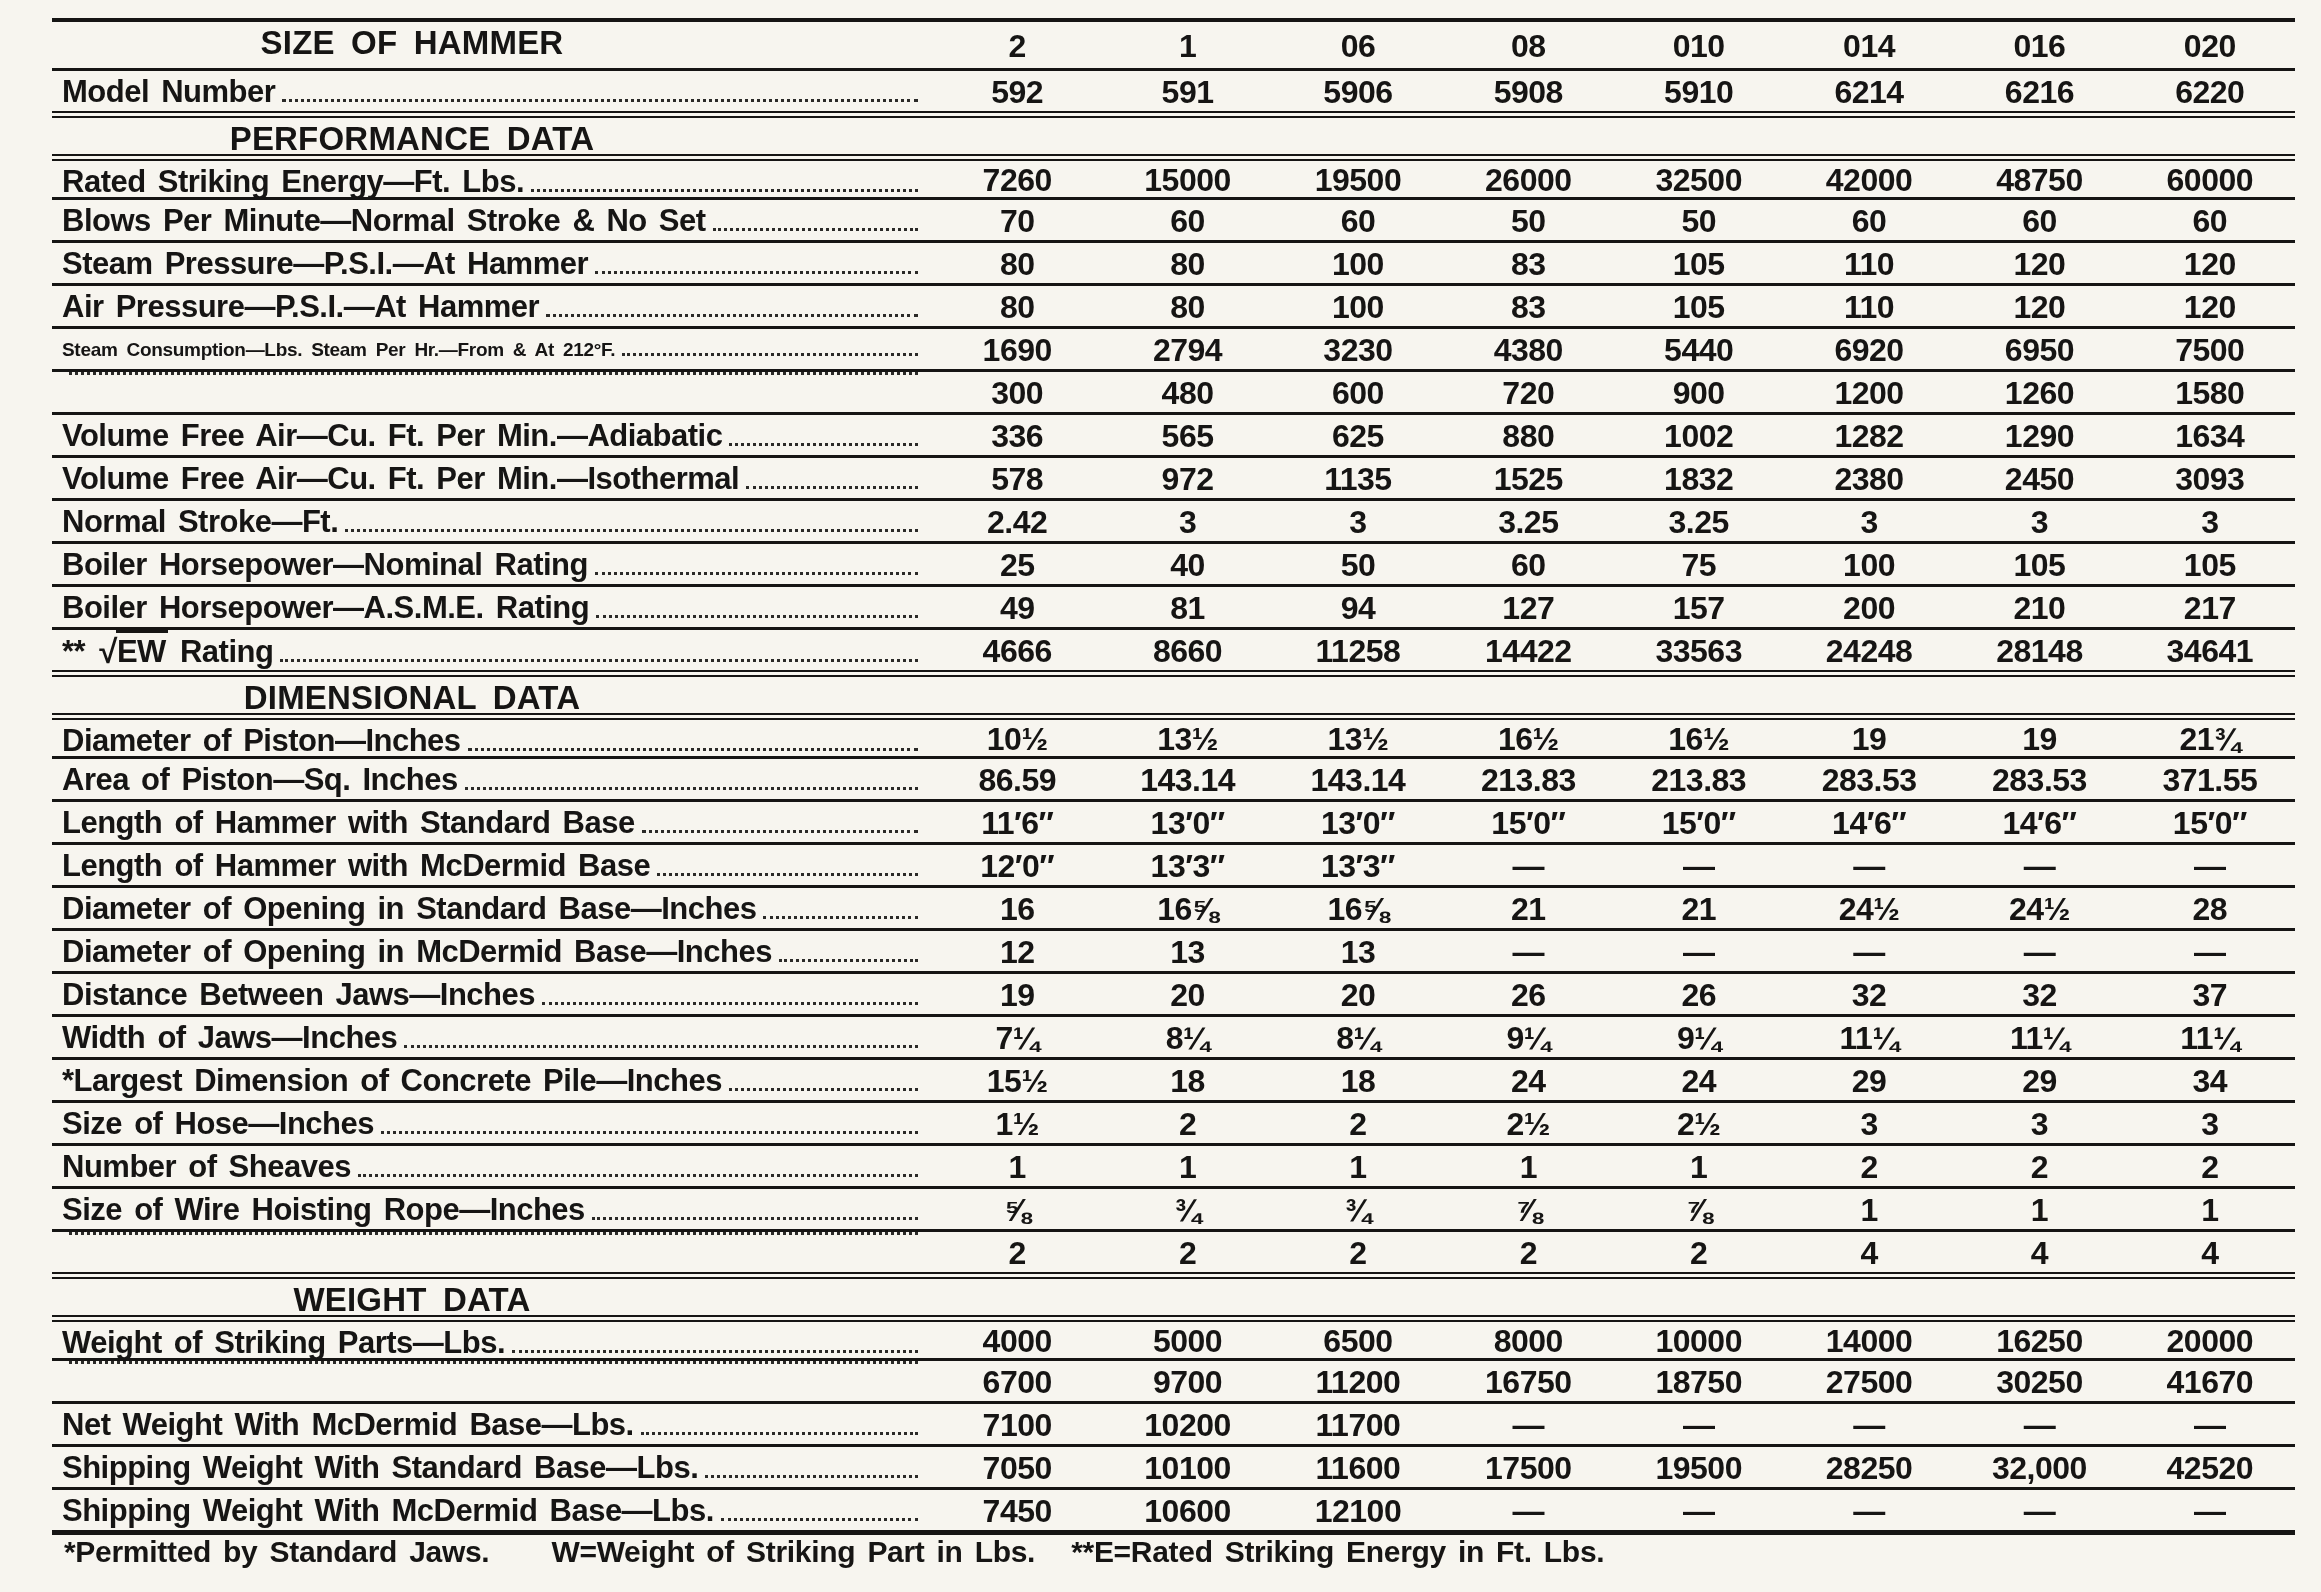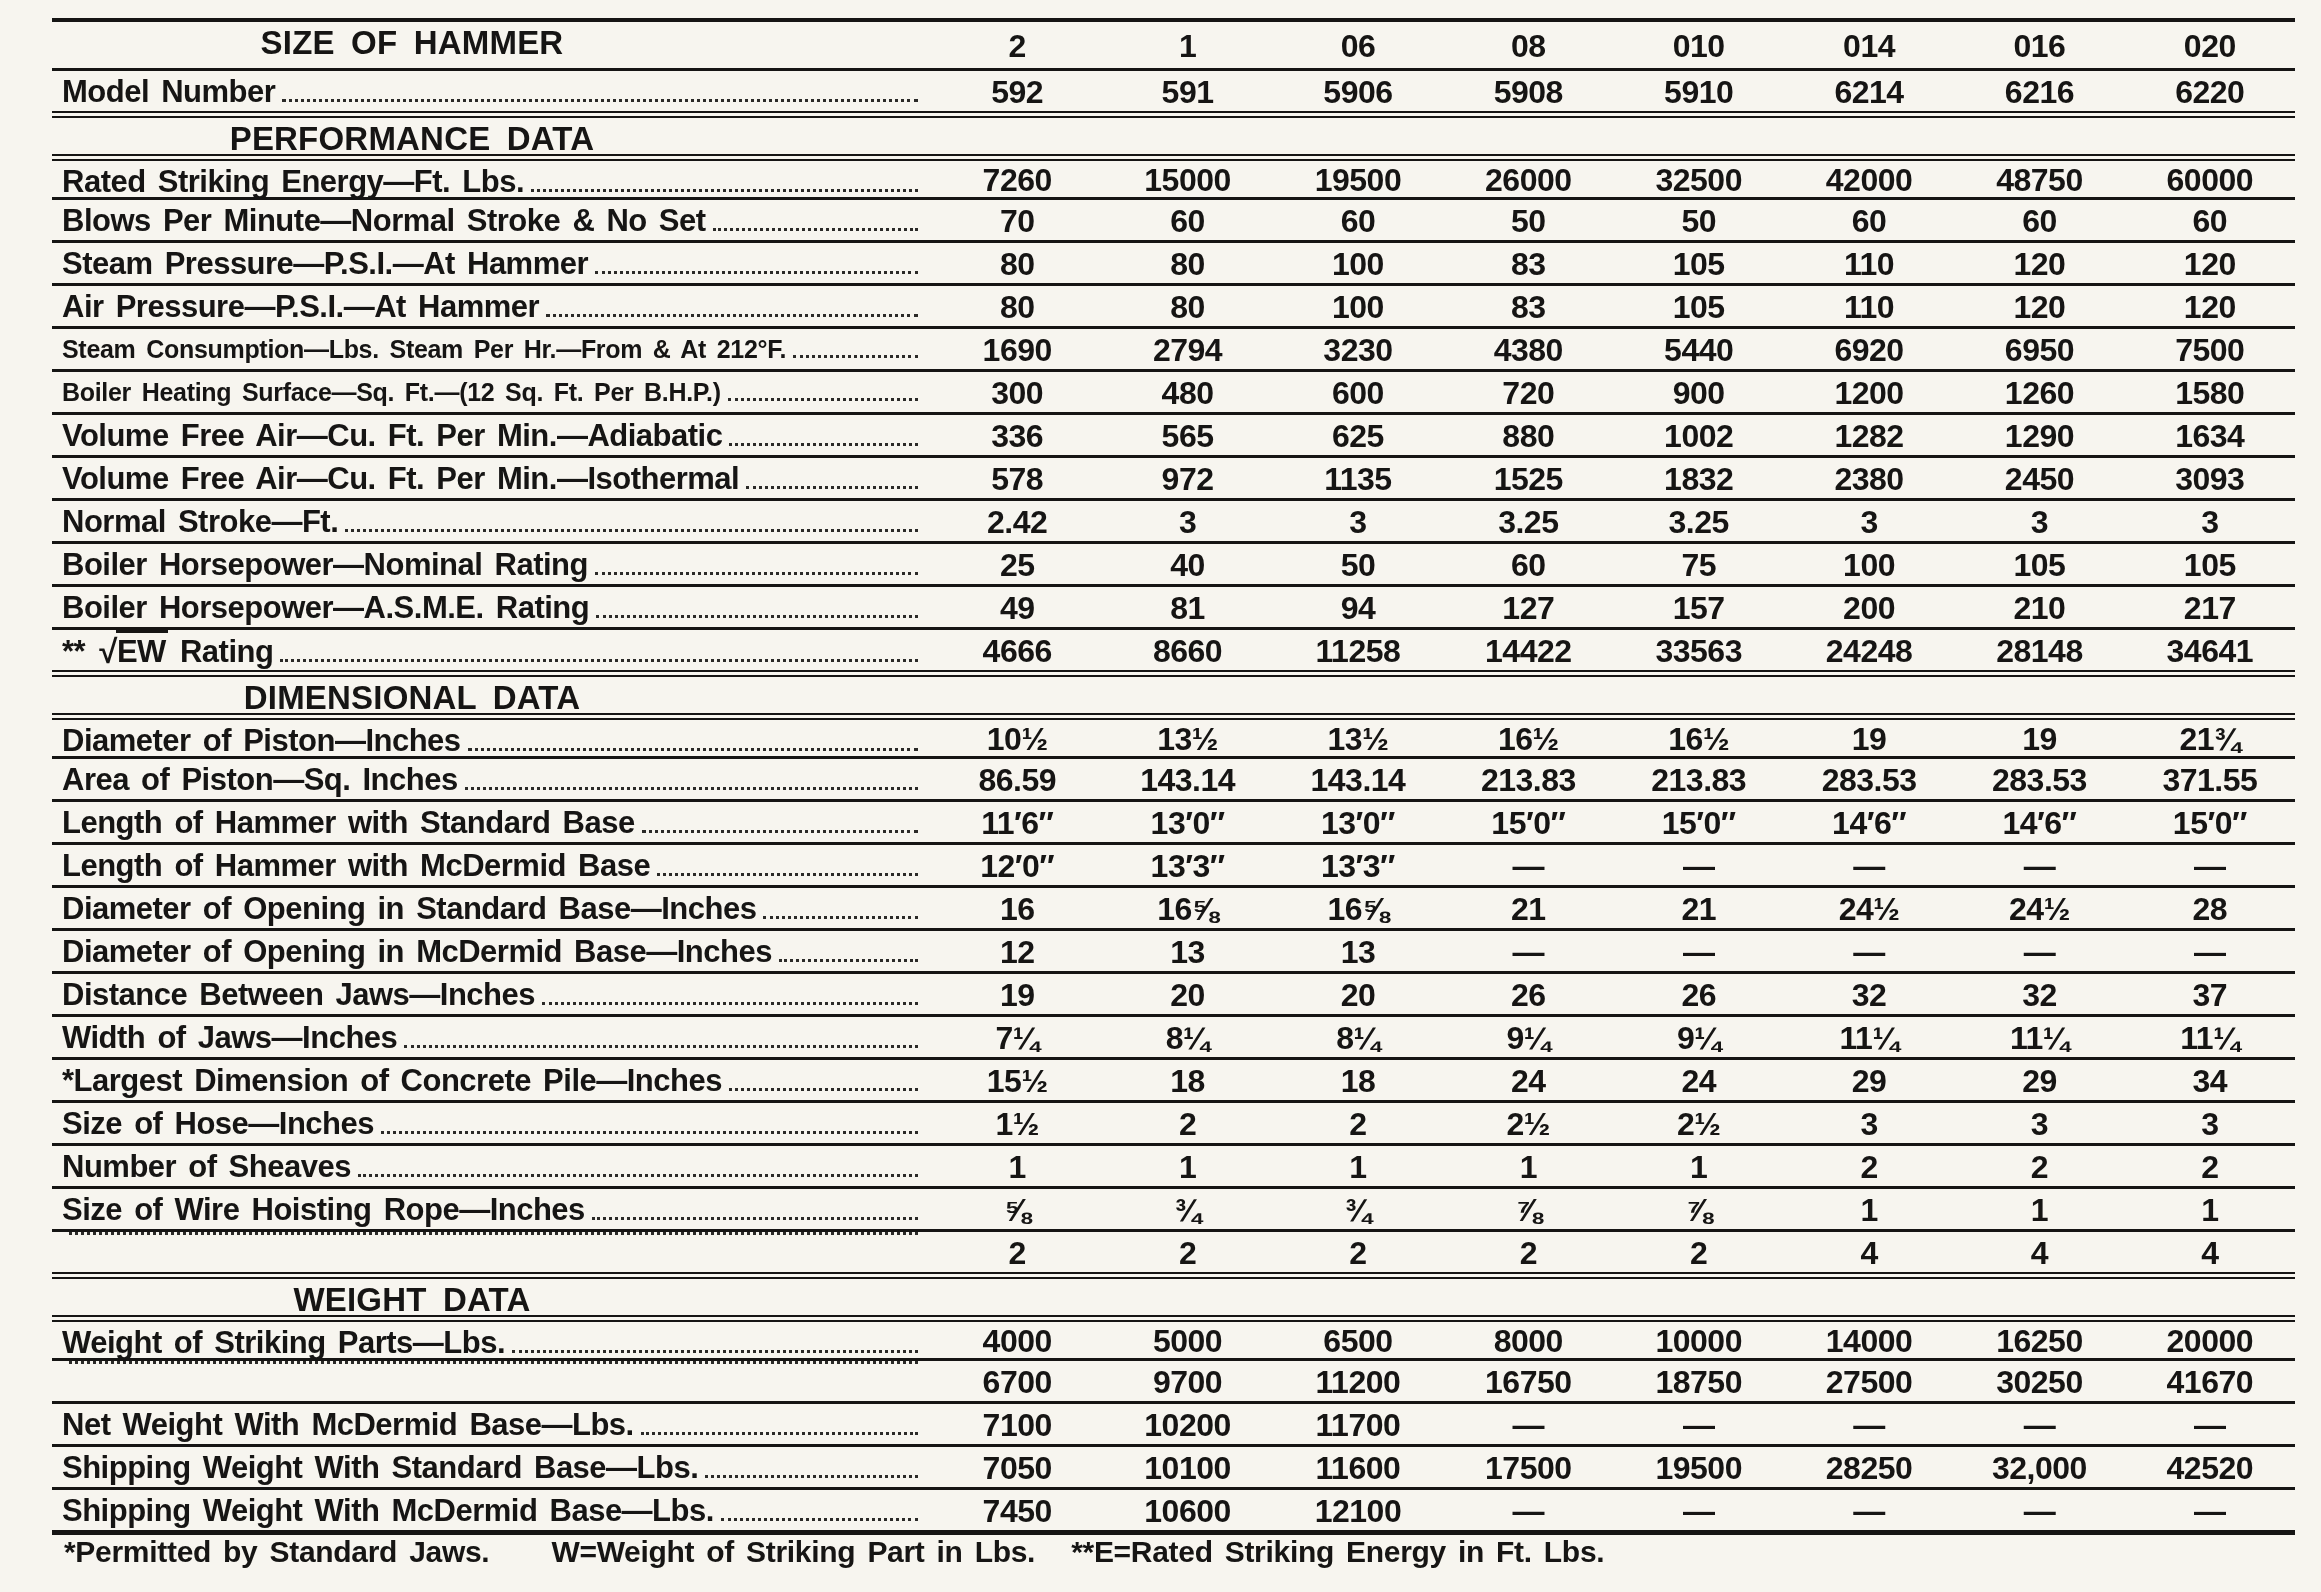--- a/index.html
+++ b/index.html
@@ -39,21 +39,21 @@
     height:100%;
     line-height:41px;
   }
   .txt {
     white-space:nowrap;
     font-weight:bold;
     font-size:31px;
     letter-spacing:-0.5px;
     word-spacing:4px;
   }
-  .txt.long { font-size:25px; letter-spacing:-0.3px; }
+  .txt.long { font-size:19px; letter-spacing:-0.3px; }
   .leader {
     flex:1 1 auto;
     min-width:8px;
     border-bottom:3px dotted #2b2a28;
     margin:0 6px 9px 7px;
   }
   .val {
     text-align:center;
     font-weight:bold;
     font-size:32px;
@@ -192,21 +192,20 @@
           <div class="val">2794</div>
           <div class="val">3230</div>
           <div class="val">4380</div>
           <div class="val">5440</div>
           <div class="val">6920</div>
           <div class="val">6950</div>
           <div class="val">7500</div>
         </div>
         <div class="row">
           <div class="lbl">
-            <span class="txt long">Boiler Heating Surface—Sq. Ft.—(12 Sq. Ft. Per B.H.P.)</span>
             <span class="leader"></span>
           </div>
           <div class="val">300</div>
           <div class="val">480</div>
           <div class="val">600</div>
           <div class="val">720</div>
           <div class="val">900</div>
           <div class="val">1200</div>
           <div class="val">1260</div>
           <div class="val">1580</div>

